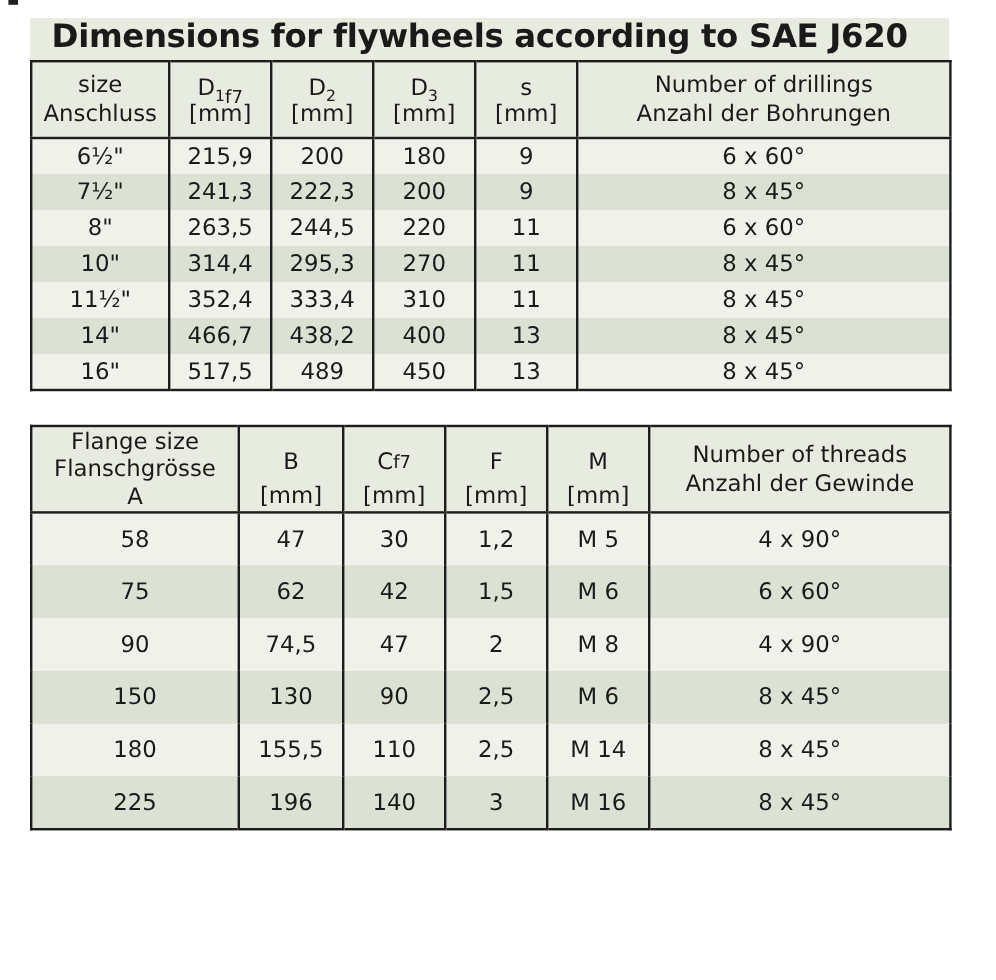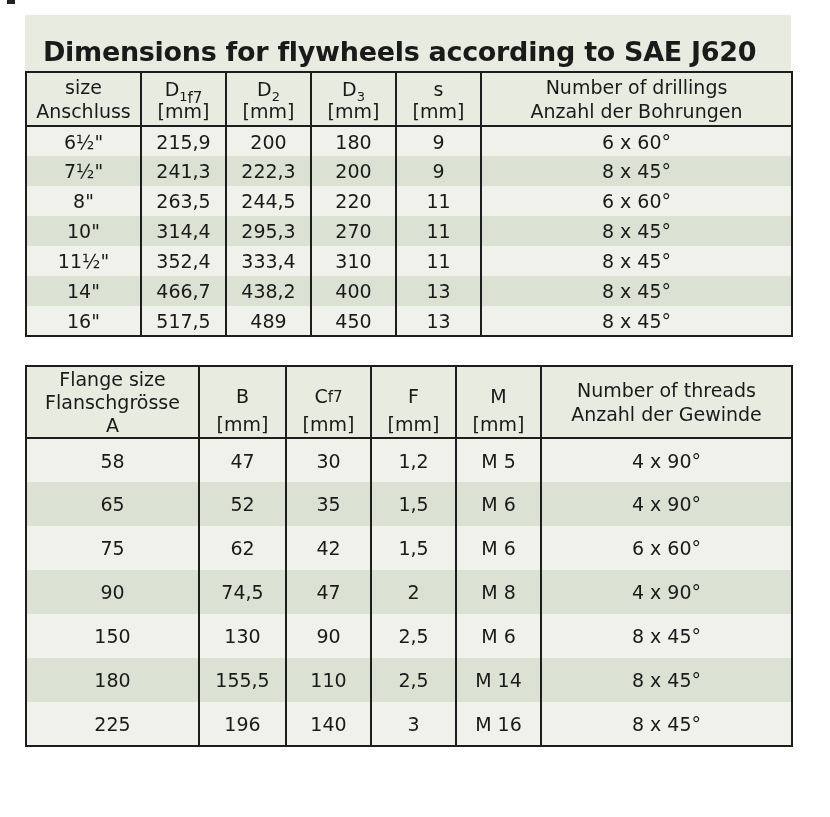--- a/index.html
+++ b/index.html
@@ -16,21 +16,21 @@
     position: absolute; left: 7px; top: 0;
     width: 8px; height: 4px; background: #222;
   }
   .section {
     width: 766px;
     margin-left: 25px;
     background: #e7ebe0;
   }
   .section-1 { margin-top: 15px; }
   .section-2 { margin-top: 28px; }
-  .title-block { padding: 21px 0 3px 18px; }
+  .title-block { padding: 0 0 3px 18px; }
   .title-line {
     font-size: 27px;
     font-weight: bold;
     line-height: 32px;
     letter-spacing: -0.3px;
     white-space: nowrap;
   }
   table {
     width: 766px;
     border-collapse: collapse;
@@ -40,21 +40,21 @@
   th, td {
     border-left: 2px solid #1d1d1d;
     padding: 0;
     text-align: center;
     font-weight: normal;
     font-size: 19px;
     overflow: hidden;
   }
   th:first-child, td:first-child { border-left: none; }
   thead th { border-bottom: 2px solid #1d1d1d; background: #e7ebe0; vertical-align: middle; }
-  .t1 thead th { height: 54px; border-radius: 23px; }
+  .t1 thead th { height: 64px; border-radius: 23px; }
   .t2 thead th { height: 72px; }
   tbody td { height: 30px; vertical-align: middle; }
   .t2 tbody td { height: 44px; }
   tbody tr:nth-child(odd)  { background: #eff1ea; }
   tbody tr:nth-child(even) { background: #dce2d3; }
   .hline { line-height: 24px; }
   .hline3 { line-height: 23px; }
   .sym { font-size: 19px; }
   sub.dim { font-size: 13px; line-height: 0; }
   .tol { font-size: 15px; vertical-align: -2px; }
@@ -232,28 +232,20 @@
     <tbody>
       <tr>
         <td>58</td>
         <td>47</td>
         <td>30</td>
         <td>1,2</td>
         <td>M 5</td>
         <td>4 x 90°</td>
       </tr>
       <tr>
-        <td>65</td>
-        <td>52</td>
-        <td>35</td>
-        <td>1,5</td>
-        <td>M 6</td>
-        <td>4 x 90°</td>
-      </tr>
-      <tr>
         <td>75</td>
         <td>62</td>
         <td>42</td>
         <td>1,5</td>
         <td>M 6</td>
         <td>6 x 60°</td>
       </tr>
       <tr>
         <td>90</td>
         <td>74,5</td>

